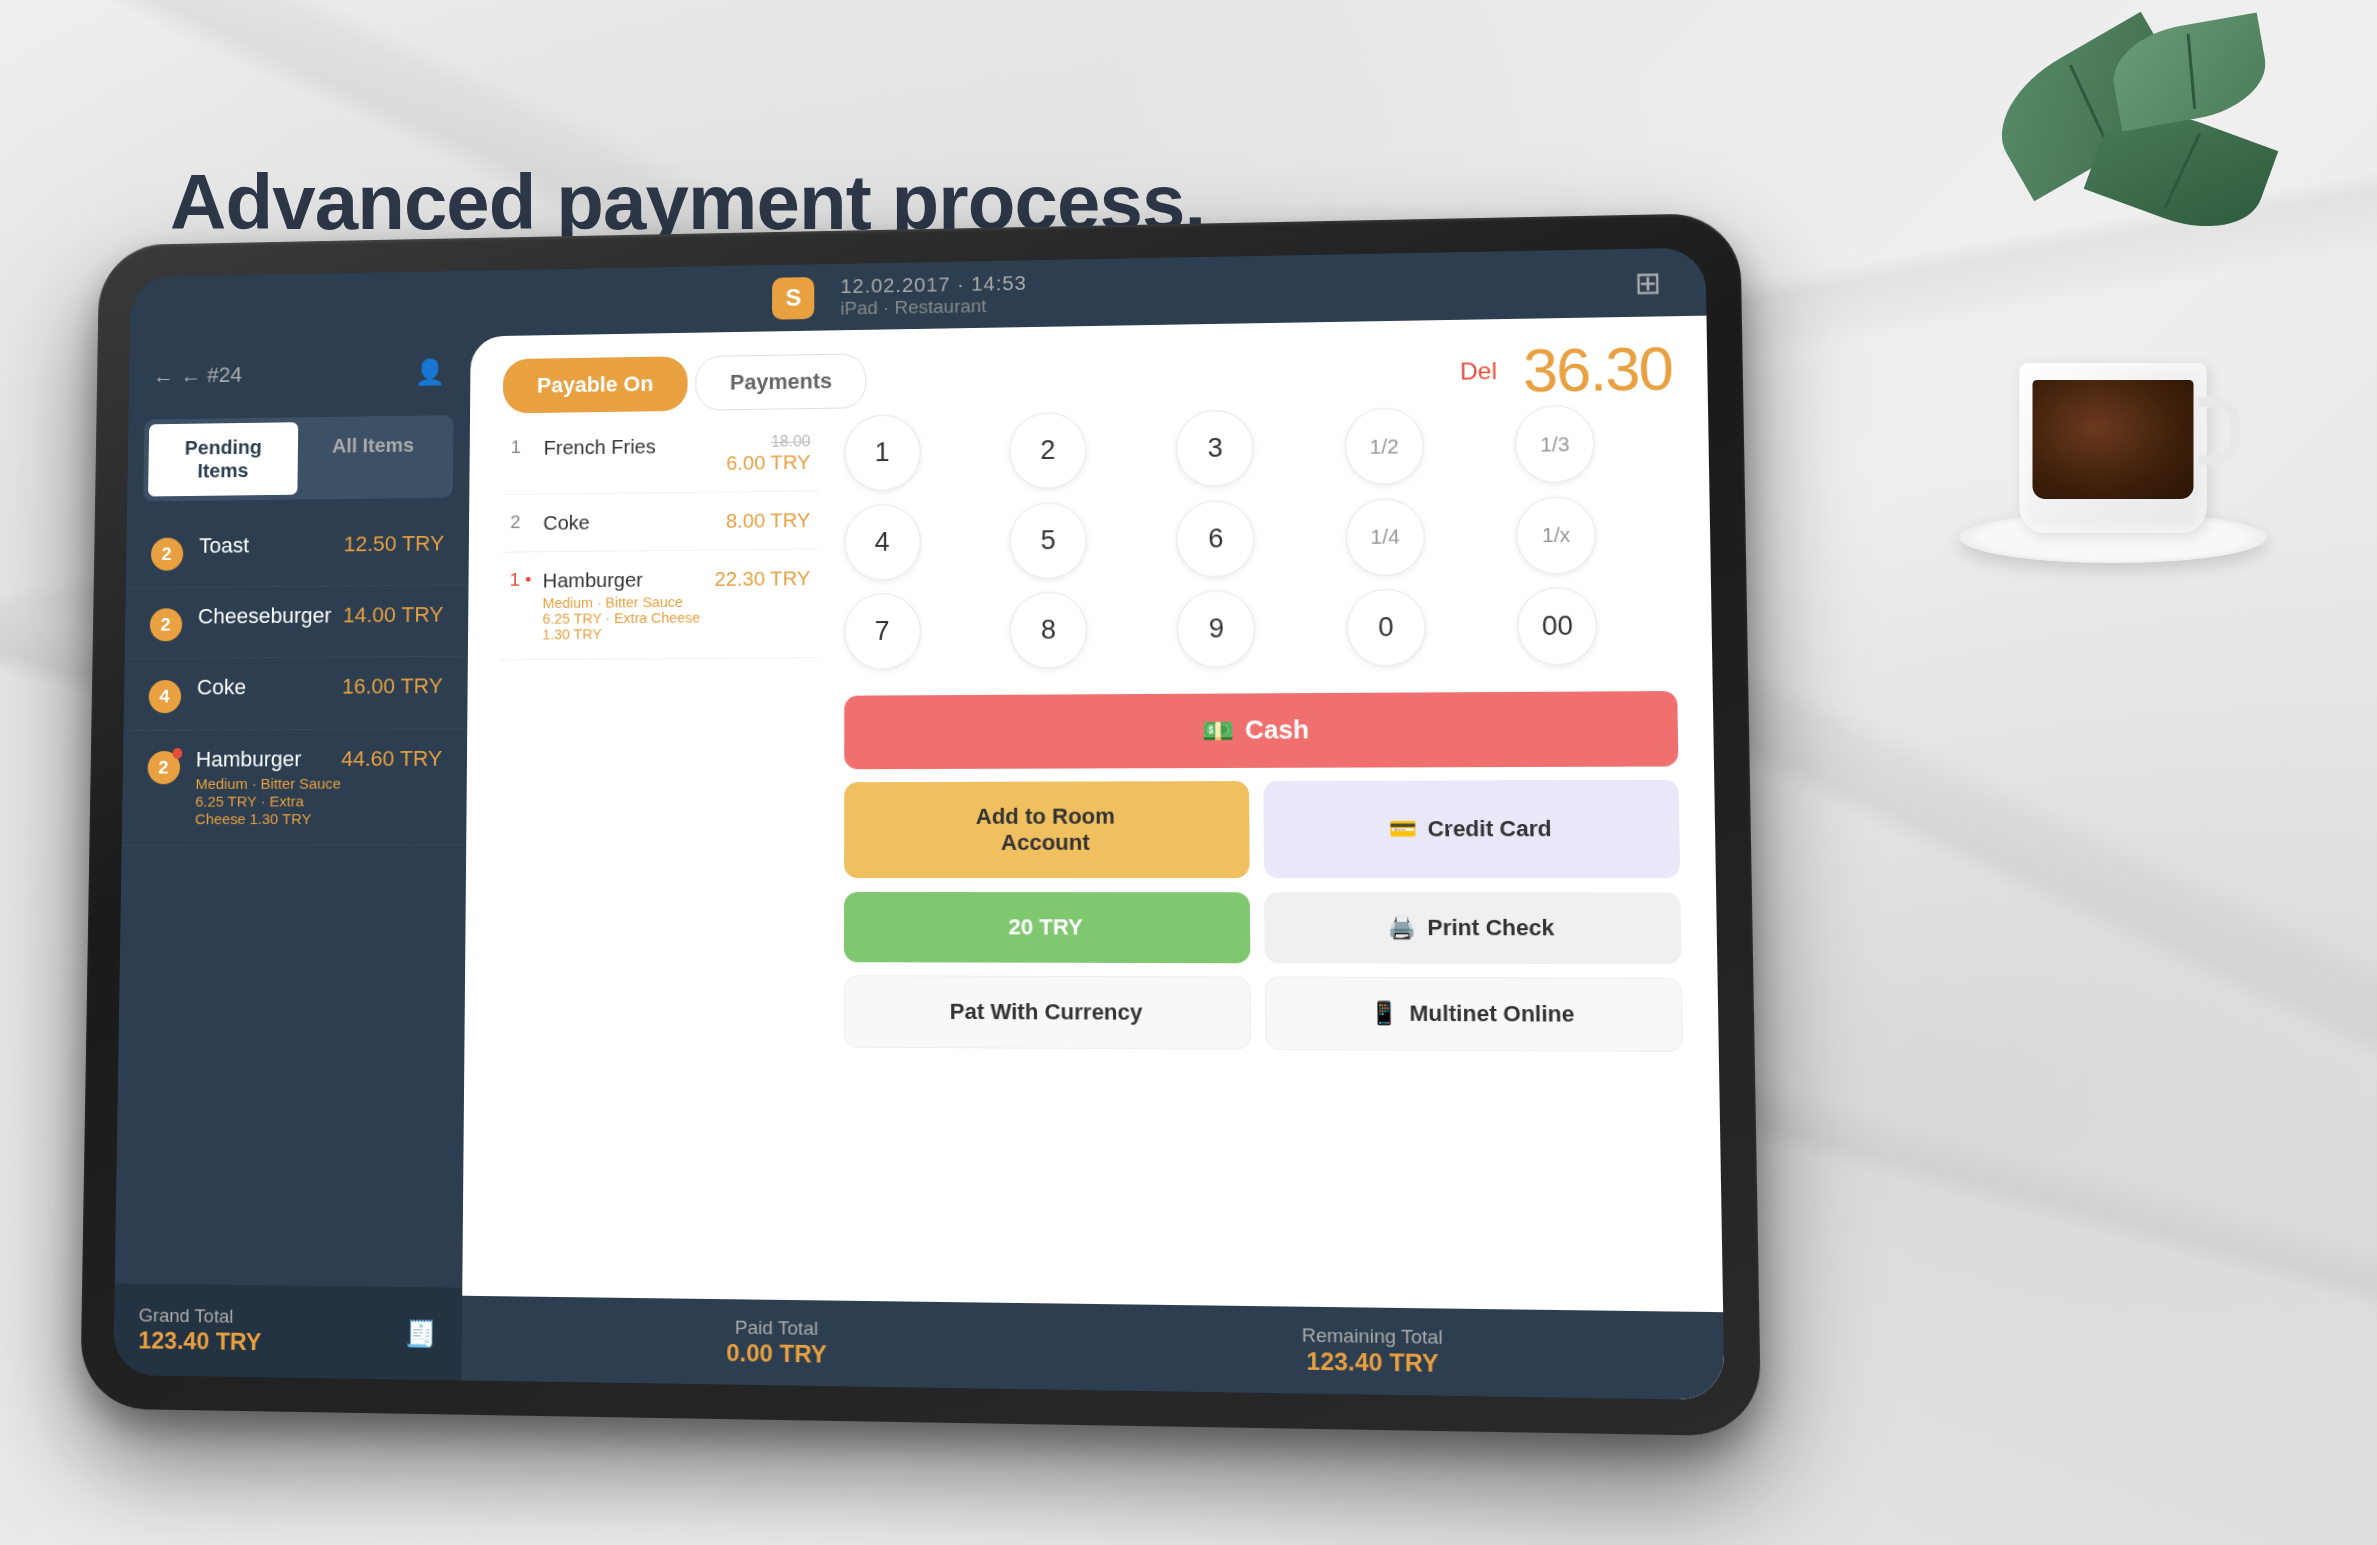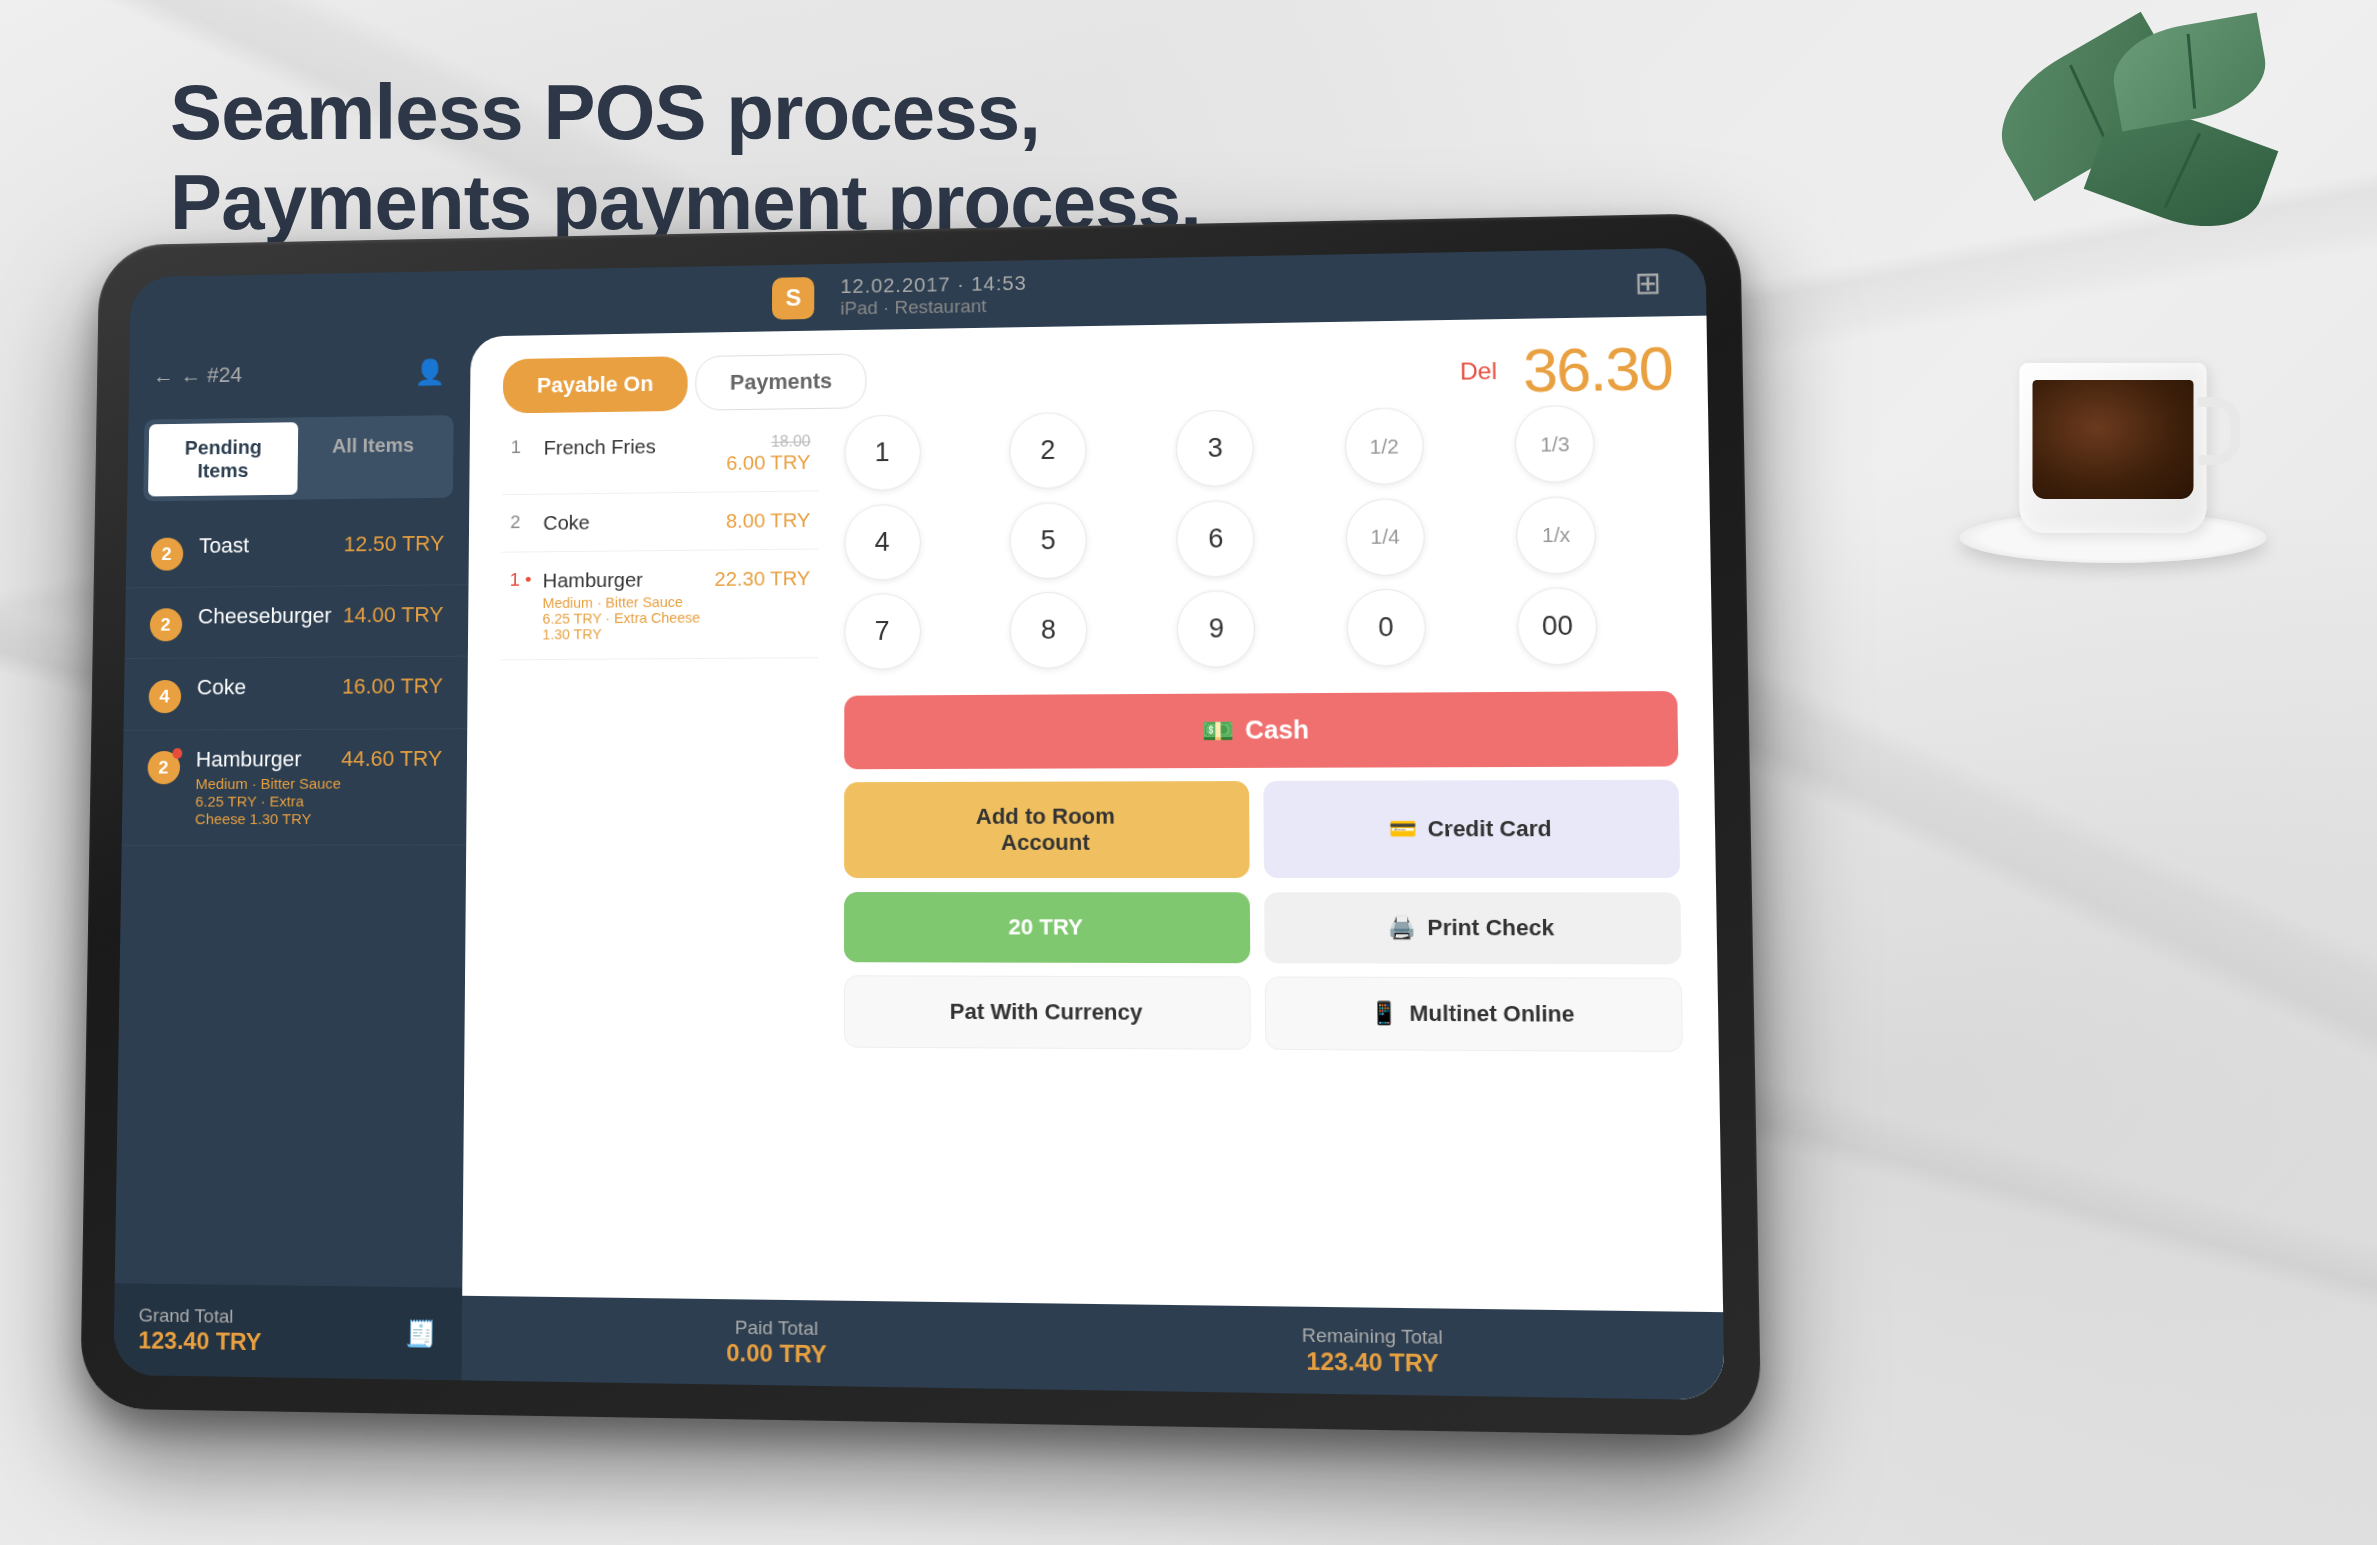--- a/index.html
+++ b/index.html
@@ -635,22 +635,22 @@
       font-weight: 700;
     }
   </style>
 </head>
 <body>
 
 <div class="marble-bg"></div>
 
 <div class="headline">
   <h1>
-    <span>Seamless POS process,</span><br>
-    <span>Payments payment process.</span>
+    <br>
+    <span>Advanced payment process.</span>
   </h1>
 </div>
 
 <div class="leaves-area">
   <div class="leaf leaf-1">
     <div class="leaf-stem"></div>
   </div>
   <div class="leaf leaf-2">
     <div class="leaf-stem"></div>
   </div>

